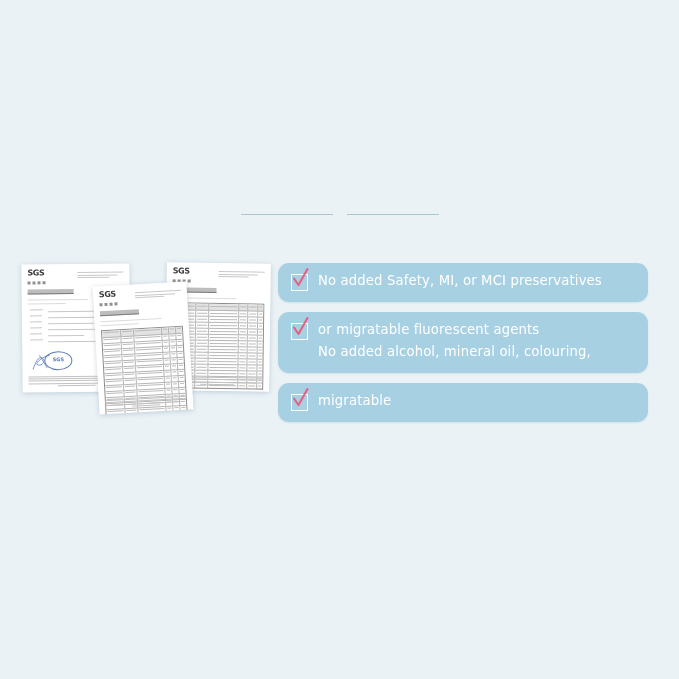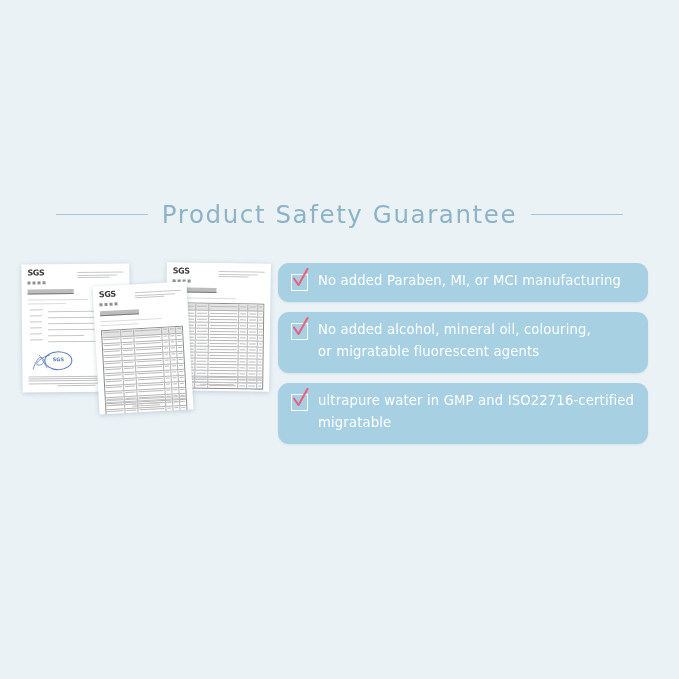--- a/index.html
+++ b/index.html
@@ -227,21 +227,20 @@
     font-family: "DejaVu Sans", sans-serif;
     margin-top: -2px;
   }
   .pill-text .line { display: block; white-space: nowrap; }
 </style>
 </head>
 <body>
 
 <div id="title-row">
   <div class="rule"></div>
-  <div id="page-title">Product Safety Guarantee</div>
   <div class="rule"></div>
 </div>
 
 <div id="documents">
 
   <div class="doc" id="doc-back-left">
     <div class="doc-inner">
       <div class="sgs-logo">SGS</div>
       <div class="doc-addr">
         <div class="ln" style="width:100%"></div>
@@ -575,41 +574,40 @@
 
 <div id="guarantee-list">
 
   <div class="pill">
     <span class="checkbox">
       <svg viewBox="0 0 19 21">
         <path d="M3 10.5 L7.5 17 L16.5 1" fill="none" stroke="#e8607f" stroke-width="2.1" stroke-linecap="round" stroke-linejoin="round"></path>
       </svg>
     </span>
     <span class="pill-text">
-      <span class="line">No added Paraben, MI, or MCI manufacturing</span>
+      <span class="line">No added Safety, MI, or MCI preservatives</span>
     </span>
   </div>
 
   <div class="pill">
     <span class="checkbox">
       <svg viewBox="0 0 19 21">
         <path d="M3 10.5 L7.5 17 L16.5 1" fill="none" stroke="#e8607f" stroke-width="2.1" stroke-linecap="round" stroke-linejoin="round"></path>
       </svg>
     </span>
     <span class="pill-text">
+      <span class="line">or migratable fluorescent agents</span>
       <span class="line">No added alcohol, mineral oil, colouring,</span>
-      <span class="line">or migratable fluorescent agents</span>
     </span>
   </div>
 
   <div class="pill">
     <span class="checkbox">
       <svg viewBox="0 0 19 21">
         <path d="M3 10.5 L7.5 17 L16.5 1" fill="none" stroke="#e8607f" stroke-width="2.1" stroke-linecap="round" stroke-linejoin="round"></path>
       </svg>
     </span>
     <span class="pill-text">
-      <span class="line">ultrapure water in GMP and ISO22716-certified</span>
       <span class="line">migratable</span>
     </span>
   </div>
 
 </div>
 
 </body></html>

